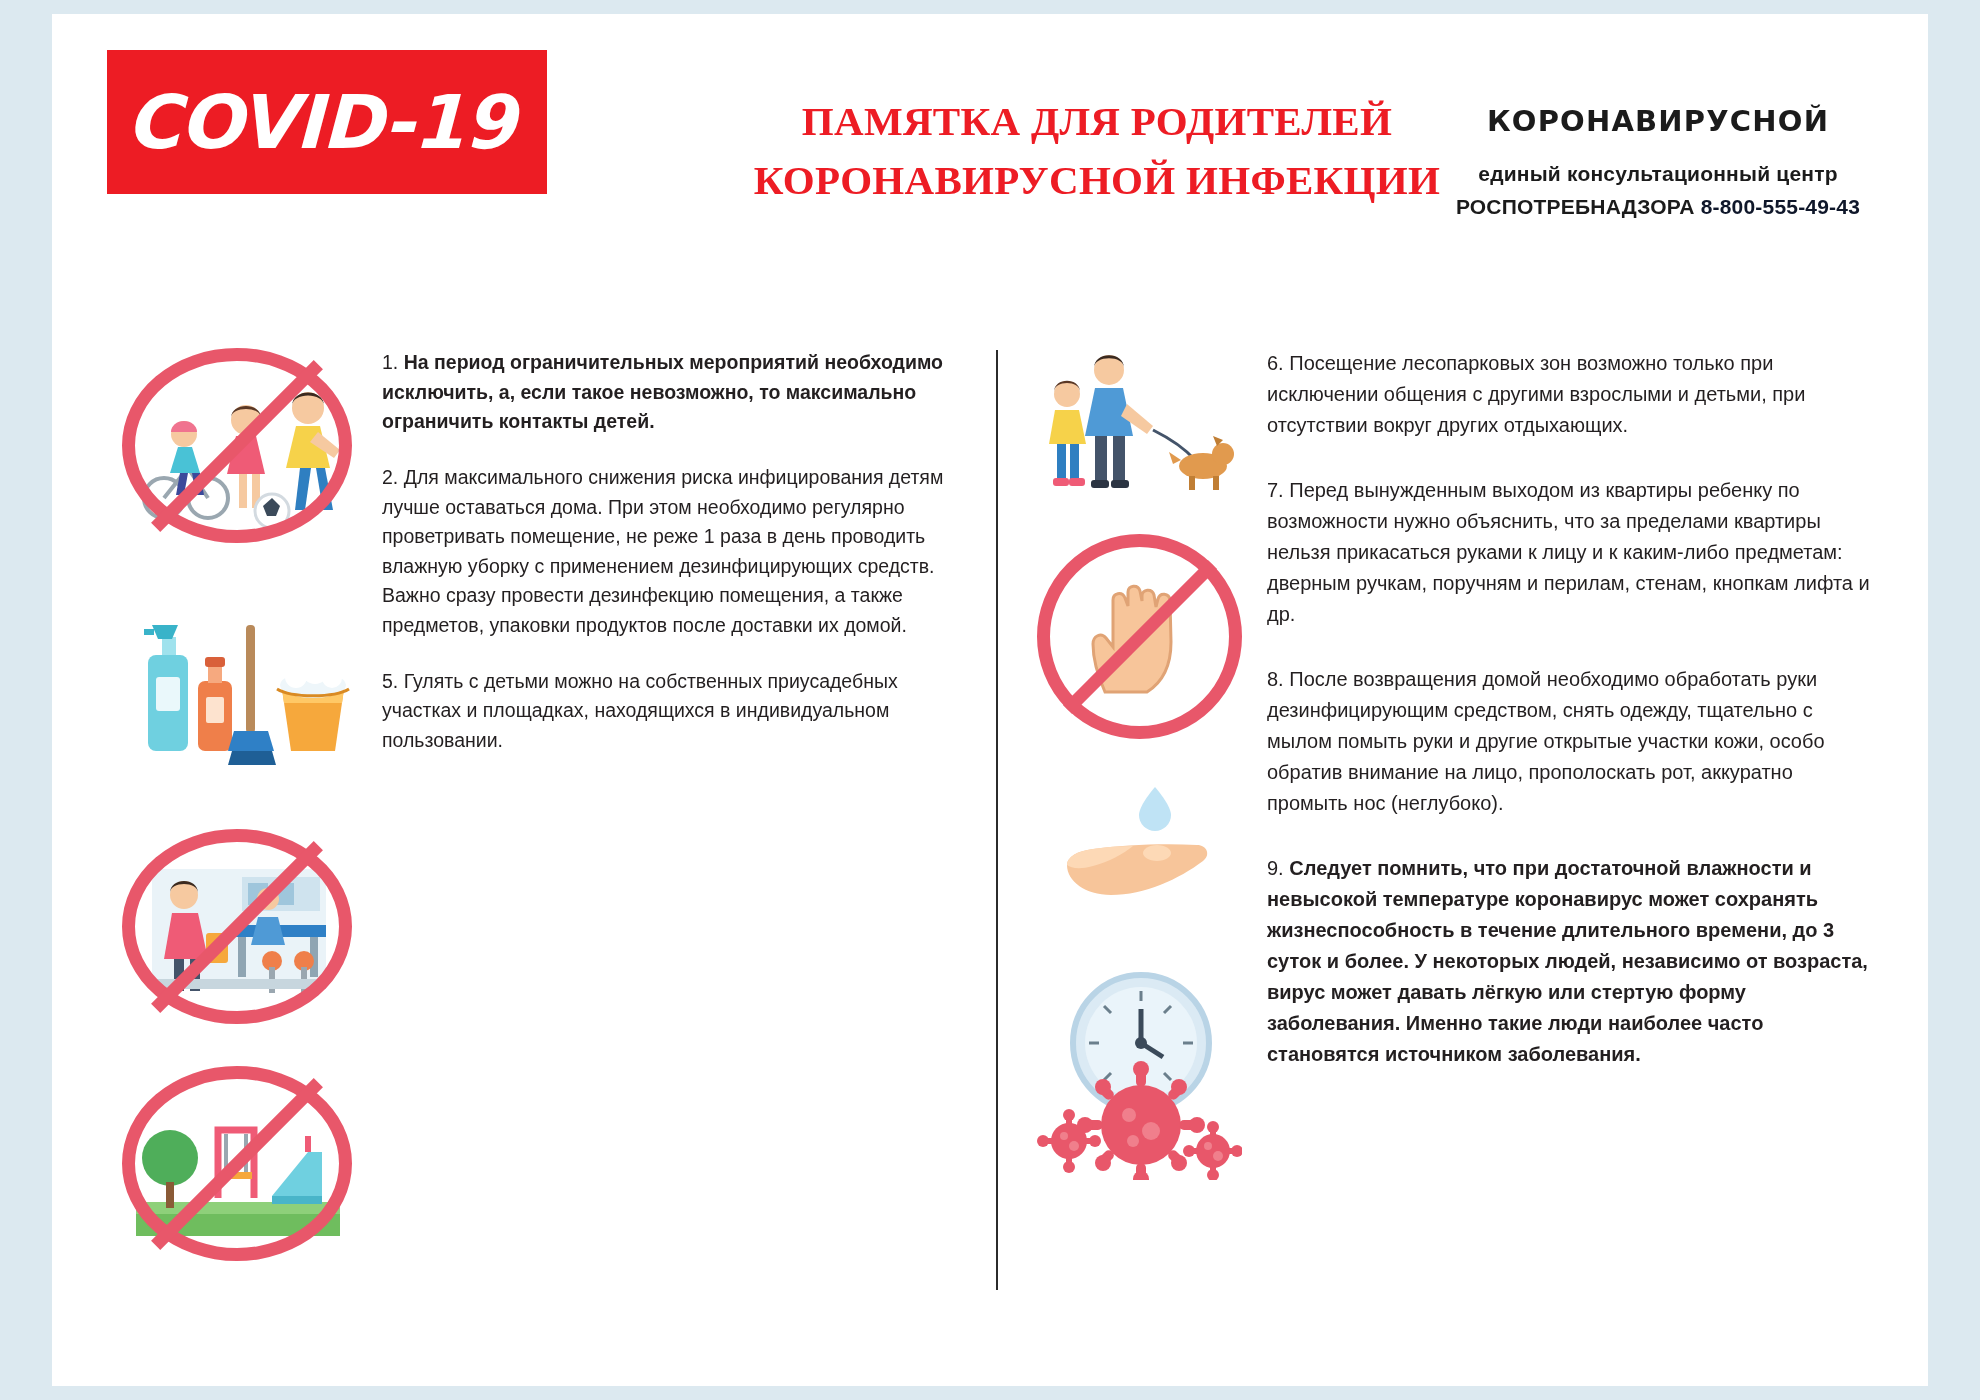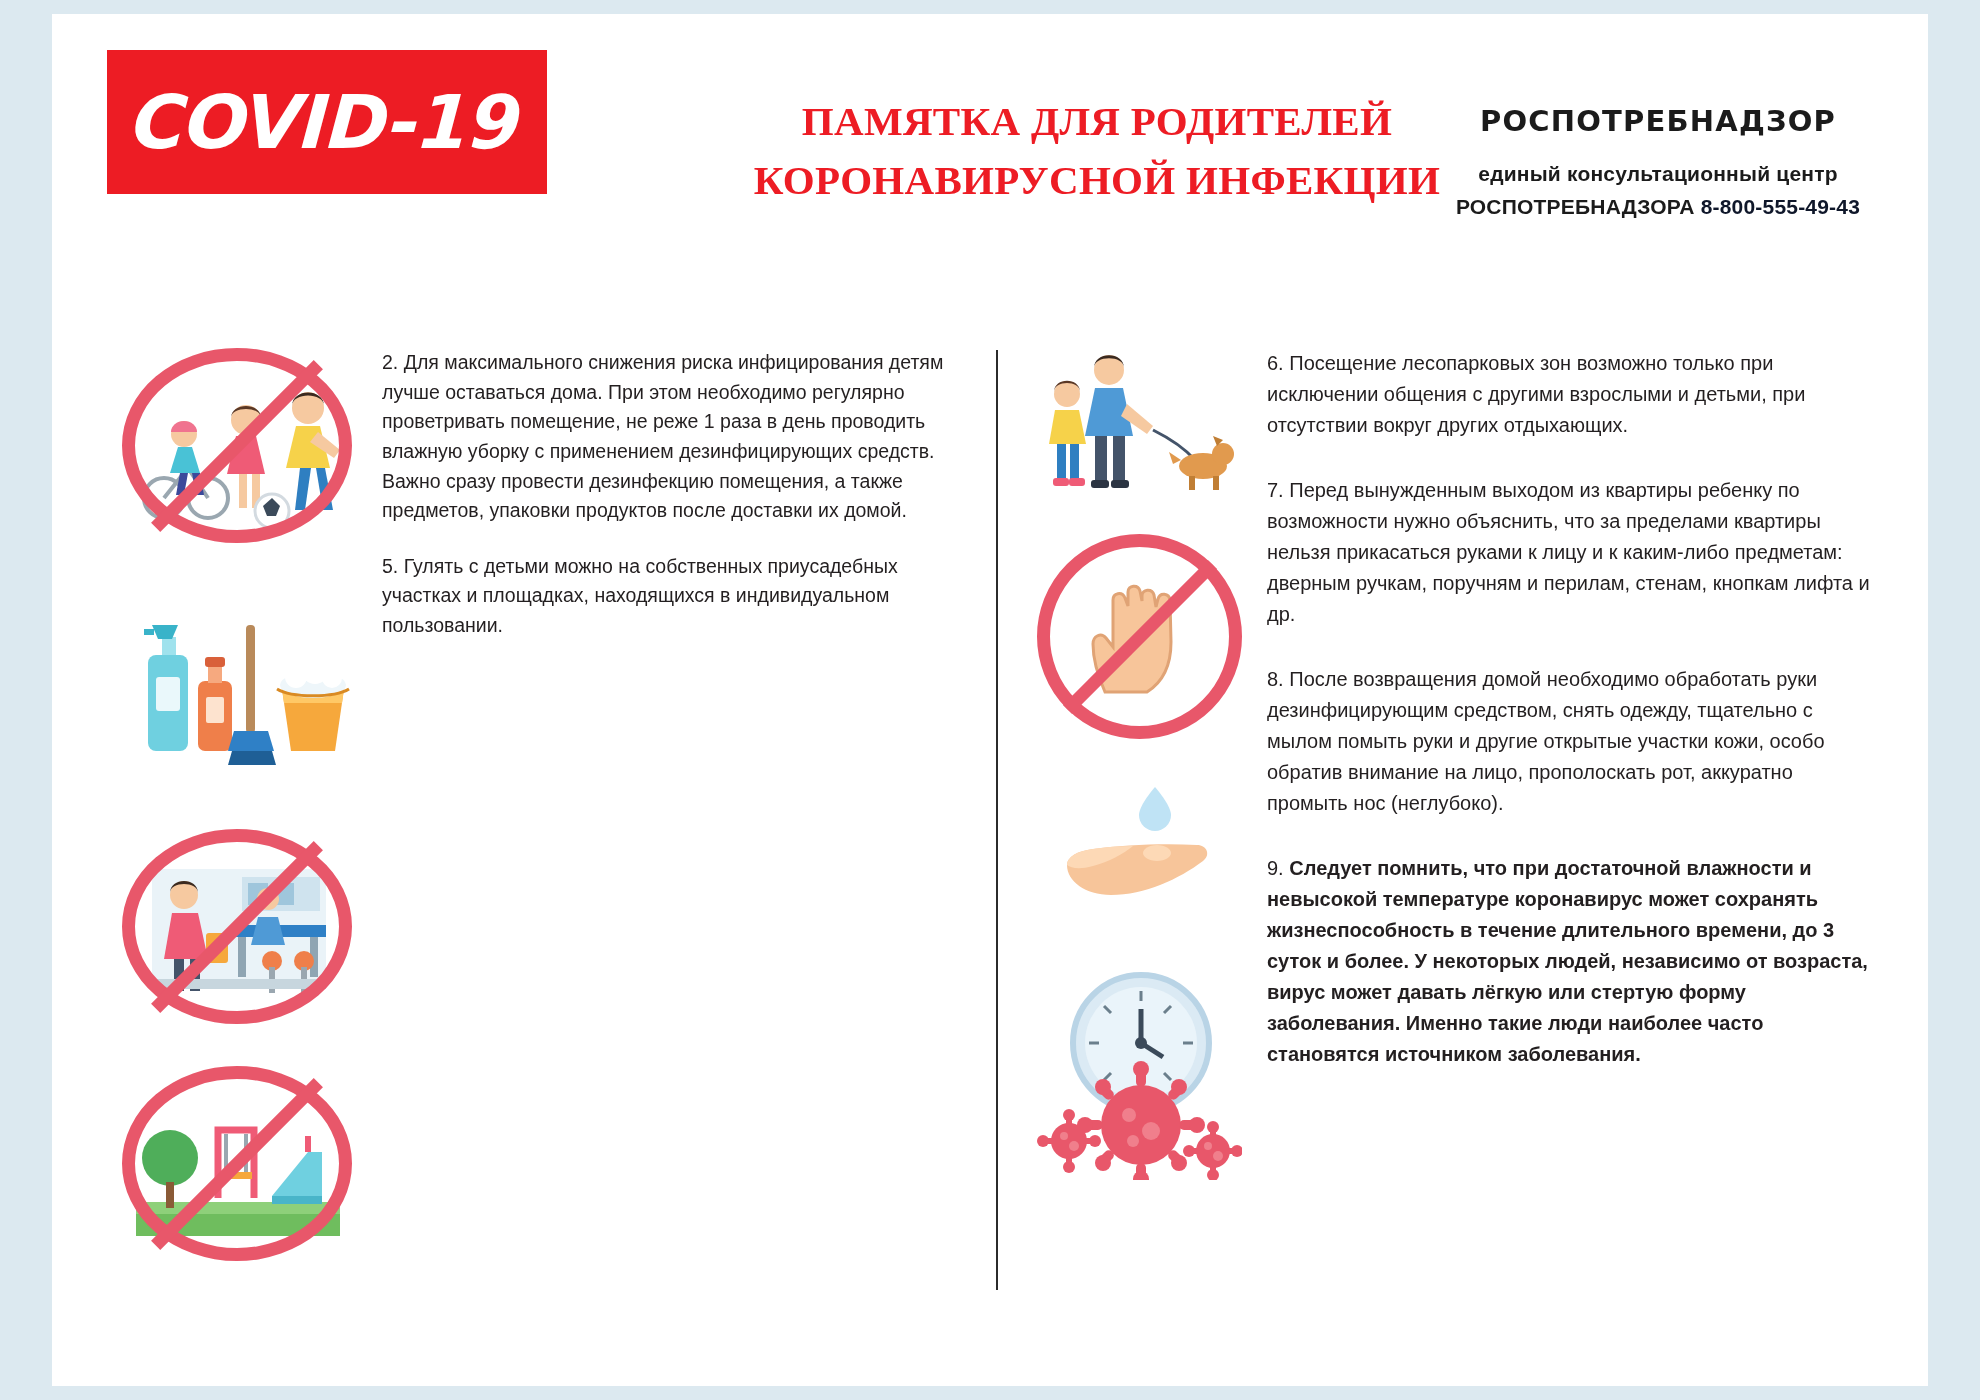--- a/index.html
+++ b/index.html
@@ -140,21 +140,21 @@
     <div class="covid-badge">
       <span class="covid-badge-text">COVID-19</span>
     </div>
 
     <div class="title">
       <div>ПАМЯТКА ДЛЯ РОДИТЕЛЕЙ</div>
       <div>КОРОНАВИРУСНОЙ ИНФЕКЦИИ</div>
     </div>
 
     <div class="org">
-      <div class="org-name">РОСПОТРЕБНАДЗОР</div>
+      <div class="org-name">КОРОНАВИРУСНОЙ</div>
       <div class="org-sub">
         <div>единый консультационный центр</div>
         <div>
           <span>РОСПОТРЕБНАДЗОРА</span>
           <span class="org-phone">8-800-555-49-43</span>
         </div>
       </div>
     </div>
   </div>
 
@@ -277,20 +277,24 @@
 
             <rect x="150" y="120" width="40" height="6" fill="#b98a5a" opacity="0"></rect>
           </svg>
           <div class="ban-ring"></div>
           <div class="ban-bar"></div>
         </div>
 
       </div>
 
       <div class="text-col">
+        <p class="item">
+          <span>1.</span>
+          <b>На период ограничительных мероприятий необходимо исключить, а, если такое невозможно, то максимально ограничить контакты детей.</b>
+        </p>
         <p class="item">
           <span>2.</span>
           <span> Для максимального снижения риска инфицирования детям лучше оставаться дома. При этом необходимо регулярно проветривать помещение, не реже 1 раза в день проводить влажную уборку с применением дезинфицирующих средств. Важно сразу провести дезинфекцию помещения, а также предметов, упаковки продуктов после доставки их домой.</span>
         </p>
         <p class="item">
           <span>5.</span>
           <span>Гулять с детьми можно на собственных приусадебных участках и площадках, находящихся в индивидуальном пользовании.</span>
         </p>
       </div>
     </div>

